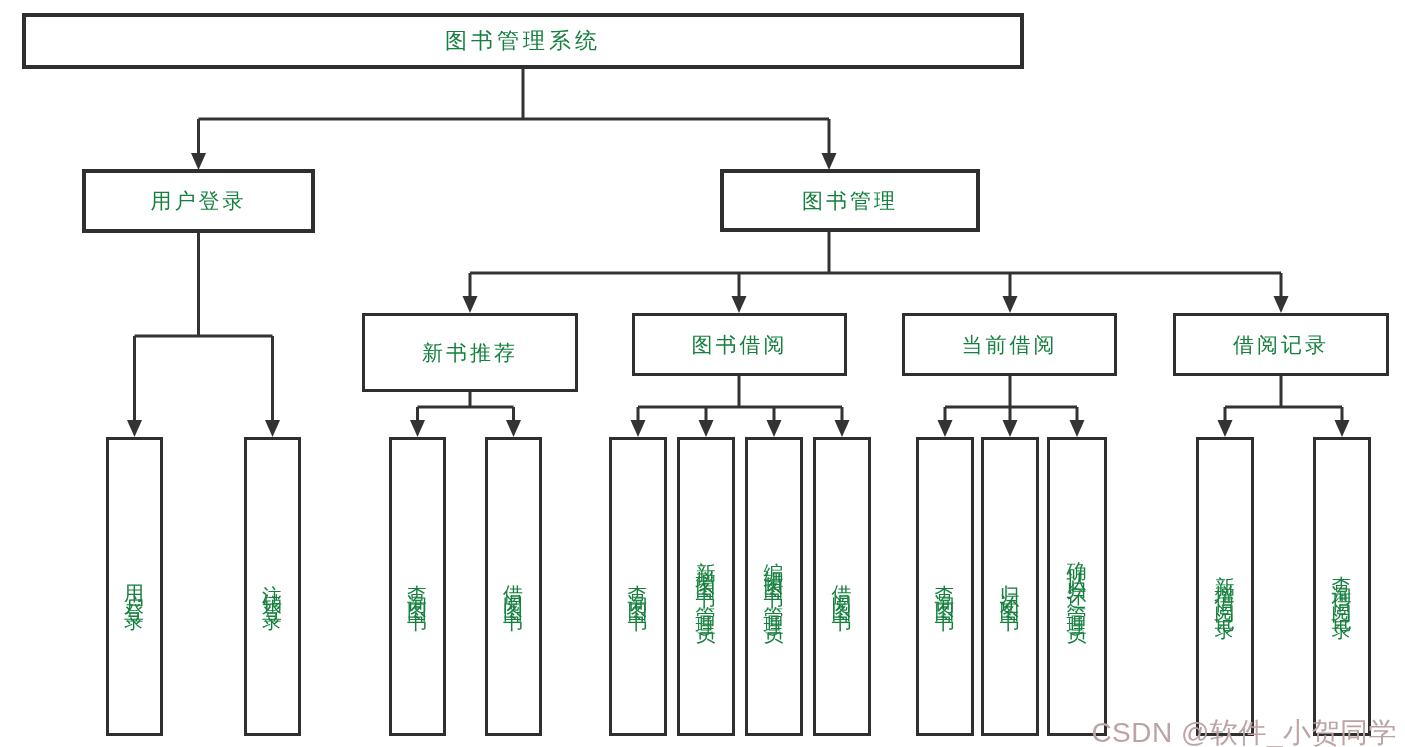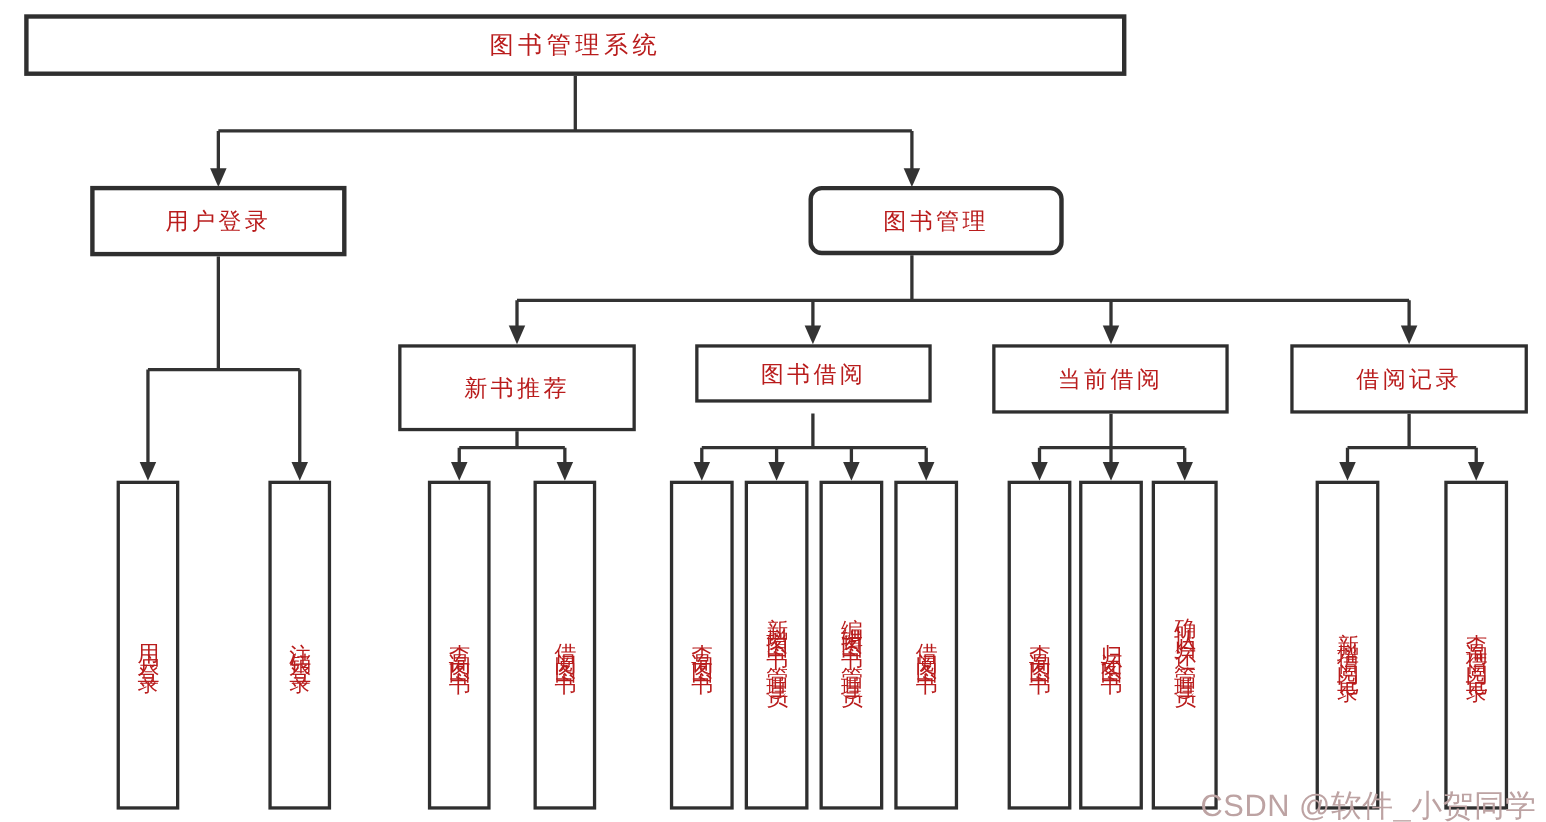--- a/index.html
+++ b/index.html
@@ -18,21 +18,21 @@
   .connectors {
     position: absolute;
     left: 0;
     top: 0;
   }
   .box {
     position: absolute;
     box-sizing: border-box;
     background: #ffffff;
     border: 3px solid #2f2f2f;
-    color: #b91c1c;
+    color: #15803d;
     display: flex;
     align-items: center;
     justify-content: center;
   }
   .hbox {
     font-size: 21px;
     letter-spacing: 3px;
     white-space: nowrap;
   }
   .rootbox {
@@ -96,24 +96,24 @@
       <polygon points="1002.5,420 1017.5,420 1010,437"></polygon>
       <polygon points="1069.5,420 1084.5,420 1077,437"></polygon>
       <polygon points="1217.5,420 1232.5,420 1225,437"></polygon>
       <polygon points="1334.5,420 1349.5,420 1342,437"></polygon>
     </g>
   </svg>
 
   <div class="box hbox rootbox" style="left:22px; top:13px; width:1002px; height:56px;">图书管理系统</div>
 
   <div class="box hbox lvl2" style="left:82px; top:169px; width:233px; height:64px;">用户登录</div>
-  <div class="box hbox lvl2" style="left:735px; top:169px; width:232px; height:63px;border-radius:12px;">图书管理</div>
+  <div class="box hbox lvl2" style="left:720px; top:169px; width:260px; height:63px;">图书管理</div>
 
   <div class="box hbox" style="left:362px; top:313px; width:216px; height:79px;">新书推荐</div>
-  <div class="box hbox" style="left:632px; top:313px; width:215px; height:53px;">图书借阅</div>
+  <div class="box hbox" style="left:632px; top:313px; width:215px; height:63px;">图书借阅</div>
   <div class="box hbox" style="left:1173px; top:313px; width:216px; height:63px;">借阅记录</div>
   <div class="box hbox" style="left:902px; top:313px; width:215px; height:63px;">当前借阅</div>
 
   <div class="box vbox" style="left:106px; top:437px; width:57px; height:299px;">
     <span>用户登录</span>
   </div>
   <div class="box vbox" style="left:244px; top:437px; width:57px; height:299px;">
     <span>注销登录</span>
   </div>
 

